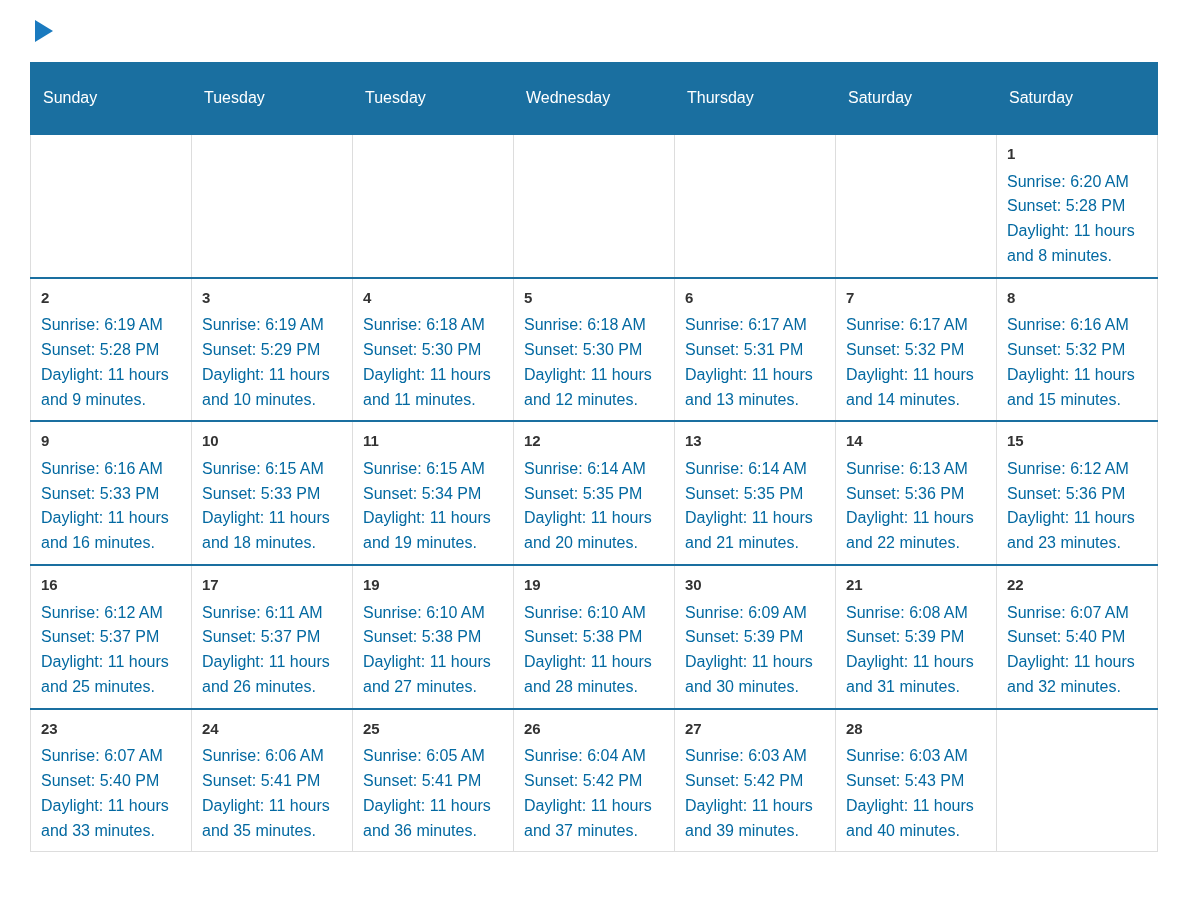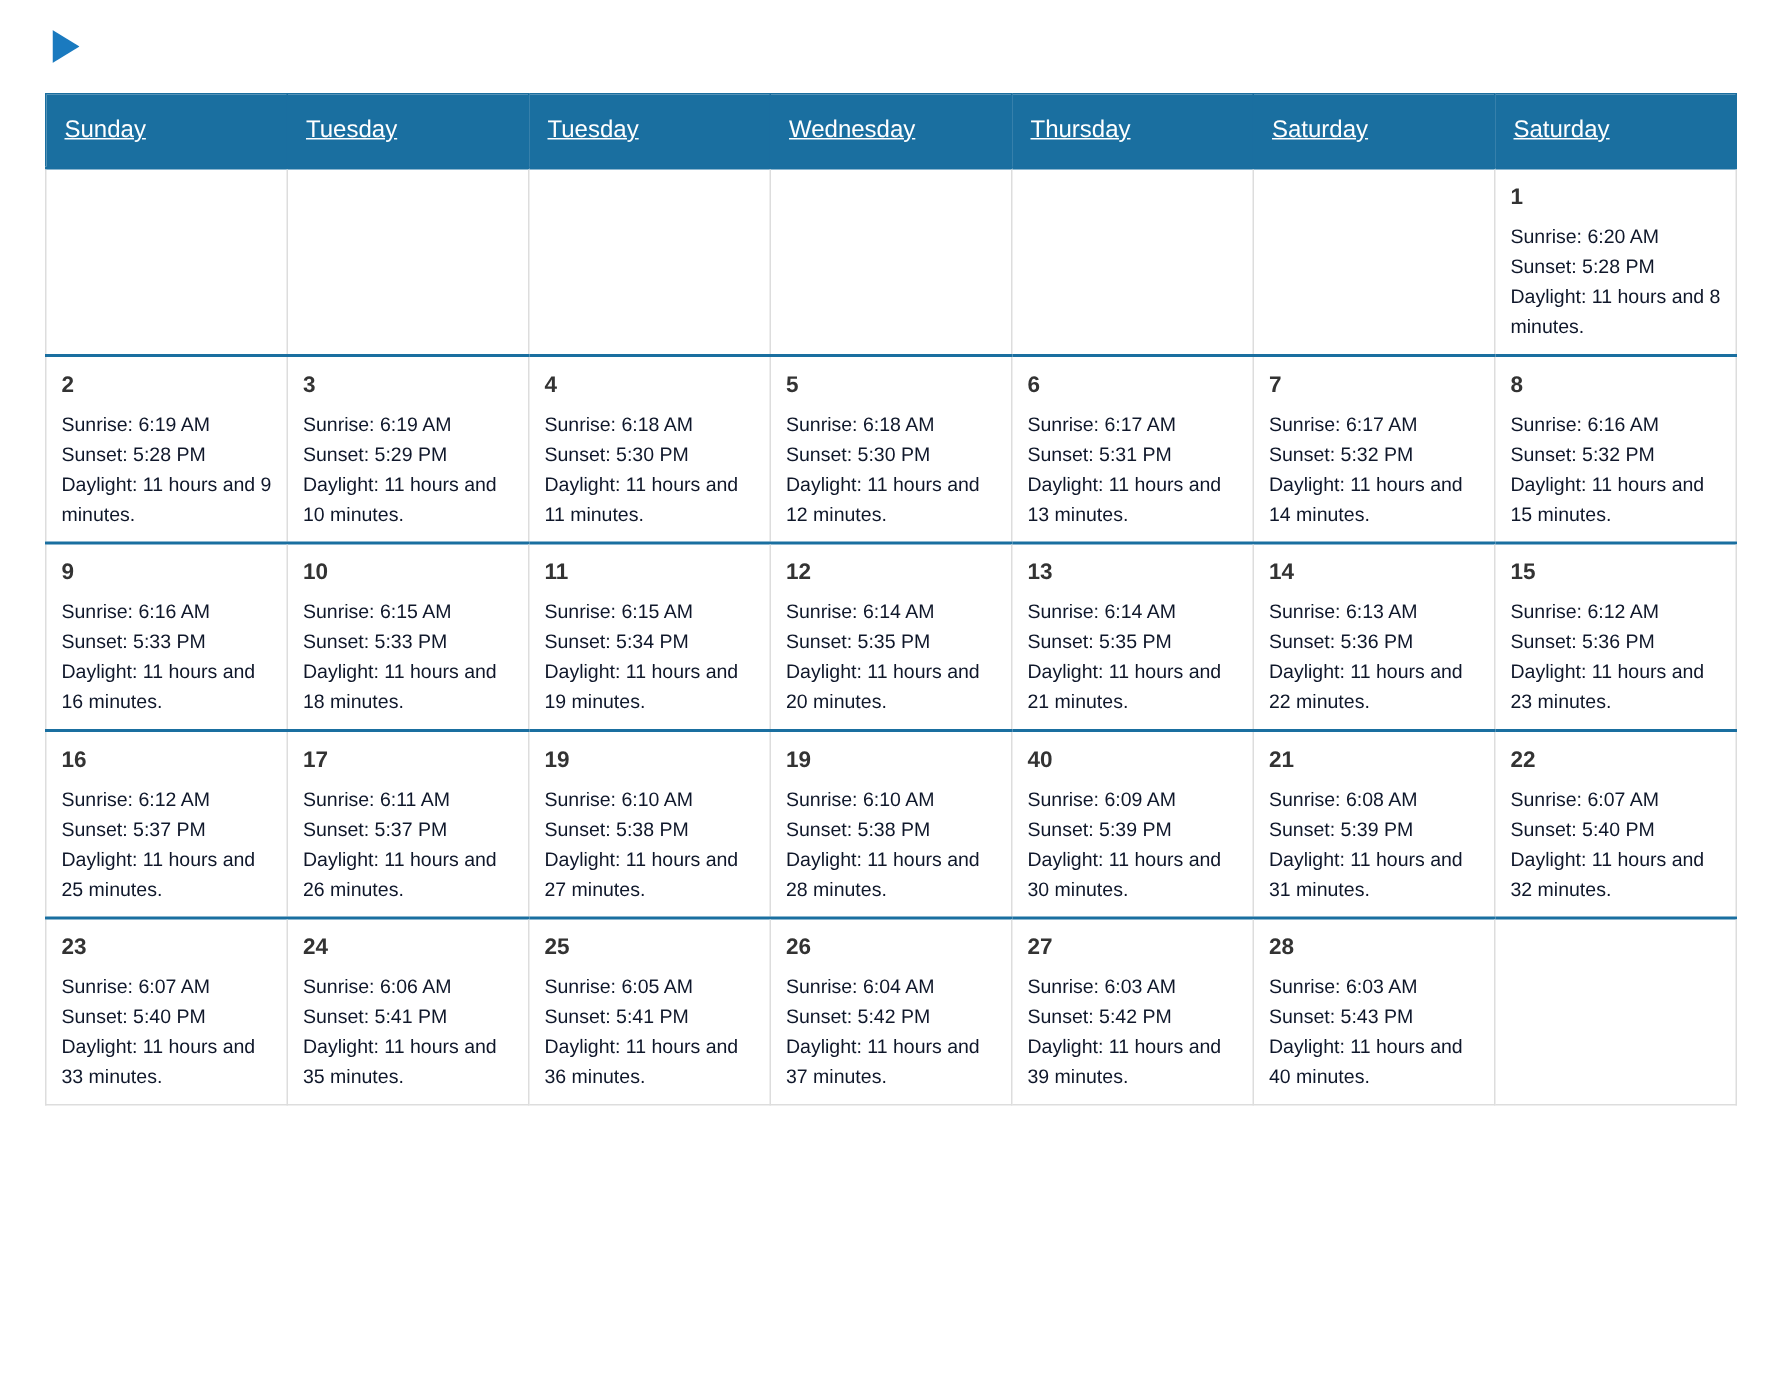--- a/index.html
+++ b/index.html
@@ -36,24 +36,23 @@
     }
     .calendar {
       width: 100%;
       border-collapse: collapse;
     }
     .calendar th {
       background-color: #1a6fa0;
       color: #fff;
       font-size: 16px;
       font-weight: normal;
-      padding: 15px 12px;
+      padding: 26px 12px;
       text-align: left;
       border: 1px solid #1a6fa0;
-      text-decoration: underline;
     }
     .calendar td {
       vertical-align: top;
       padding: 8px 10px;
       border: 1px solid #ccc;
       width: 14.28%;
       min-height: 100px;
       font-size: 13px;
       line-height: 1.5;
       background: #fff;
@@ -64,22 +63,22 @@
       border-left: 1px solid #ddd;
       border-right: 1px solid #ddd;
     }
     .day-number {
       font-size: 15px;
       font-weight: bold;
       display: block;
       margin-bottom: 4px;
     }
     .day-info {
-      font-size: 13px;
-      color: #0f172a;
+      font-size: 16px;
+      color: #0369a1;
       line-height: 1.55;
     }
     .empty-cell {
       background: #f9f9f9;
     }
     .logo-row {
       display: flex;
       align-items: center;
     }
     .logo-text-general {
@@ -220,21 +219,21 @@
         </td>
         <td>
           <span class="day-number">19</span>
           <div class="day-info">Sunrise: 6:10 AM<br>Sunset: 5:38 PM<br>Daylight: 11 hours and 27 minutes.</div>
         </td>
         <td>
           <span class="day-number">19</span>
           <div class="day-info">Sunrise: 6:10 AM<br>Sunset: 5:38 PM<br>Daylight: 11 hours and 28 minutes.</div>
         </td>
         <td>
-          <span class="day-number">40</span>
+          <span class="day-number">30</span>
           <div class="day-info">Sunrise: 6:09 AM<br>Sunset: 5:39 PM<br>Daylight: 11 hours and 30 minutes.</div>
         </td>
         <td>
           <span class="day-number">21</span>
           <div class="day-info">Sunrise: 6:08 AM<br>Sunset: 5:39 PM<br>Daylight: 11 hours and 31 minutes.</div>
         </td>
         <td>
           <span class="day-number">22</span>
           <div class="day-info">Sunrise: 6:07 AM<br>Sunset: 5:40 PM<br>Daylight: 11 hours and 32 minutes.</div>
         </td>

